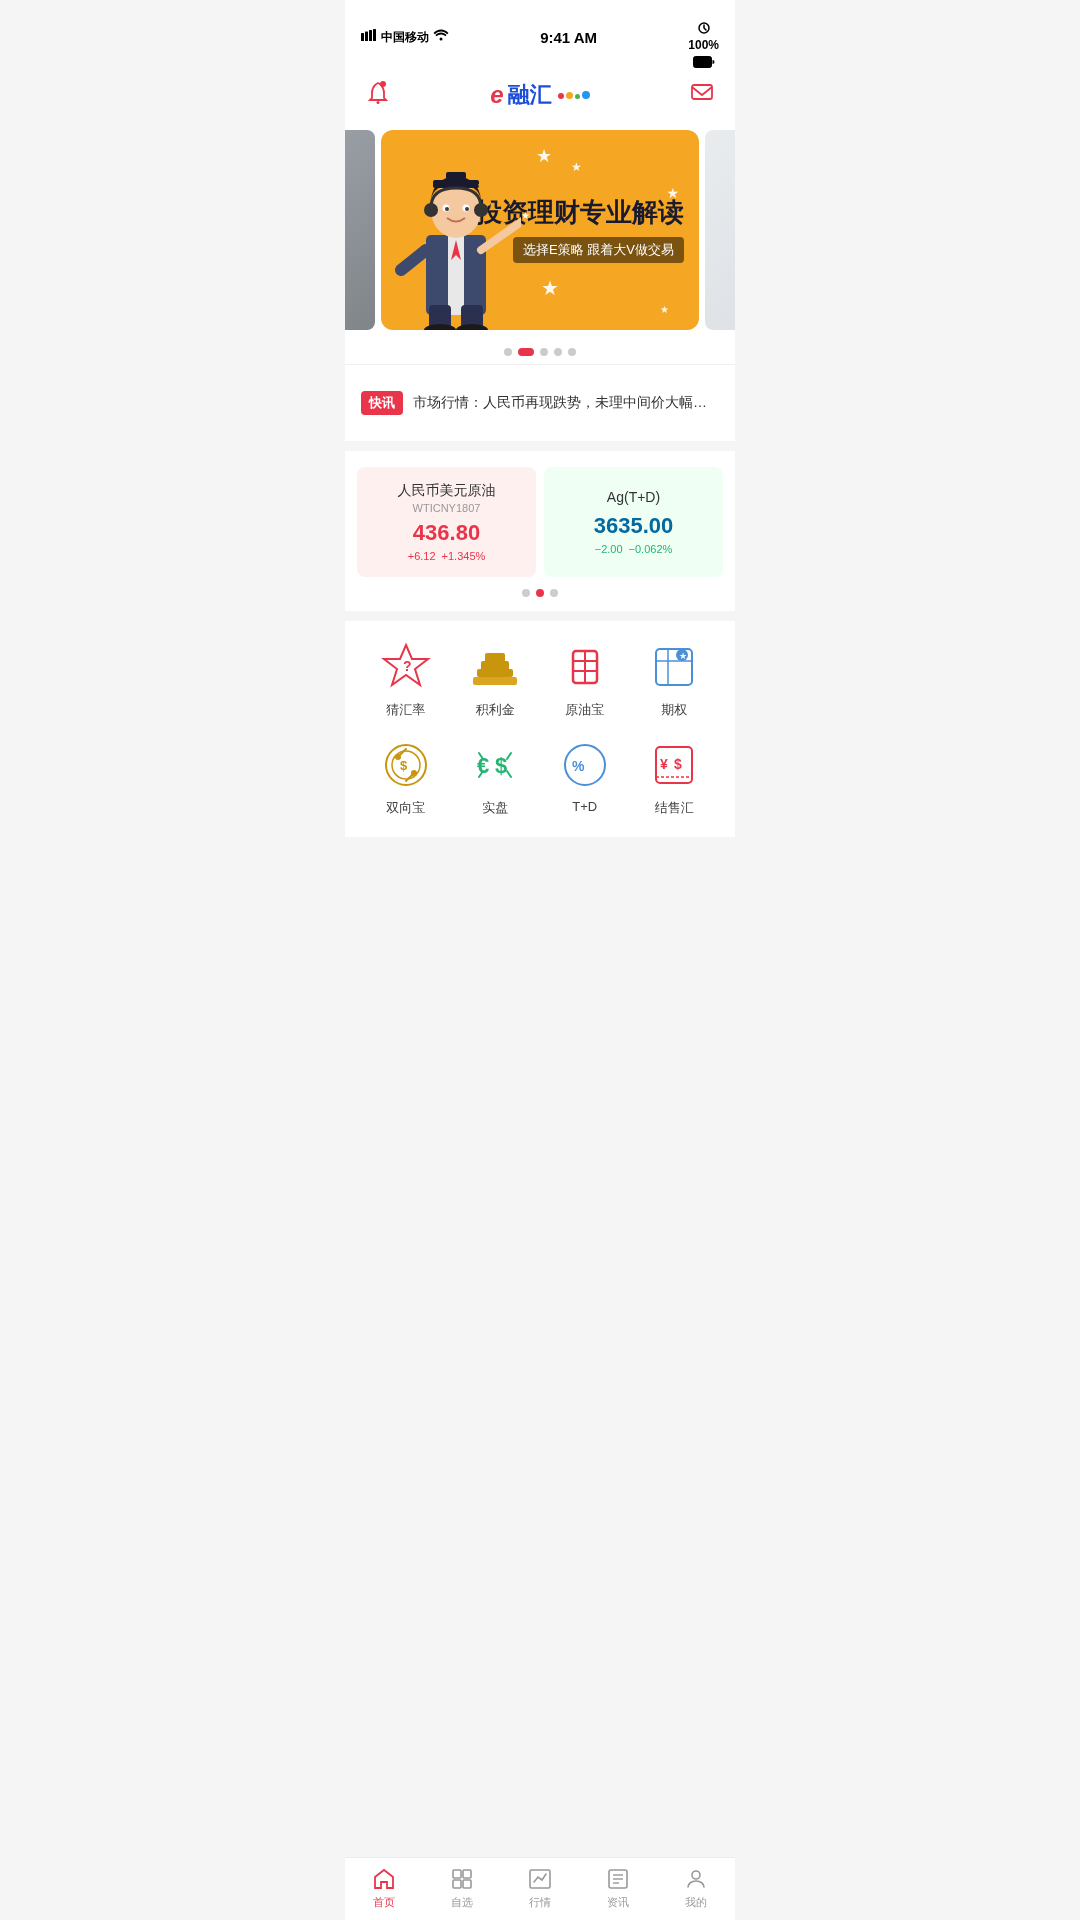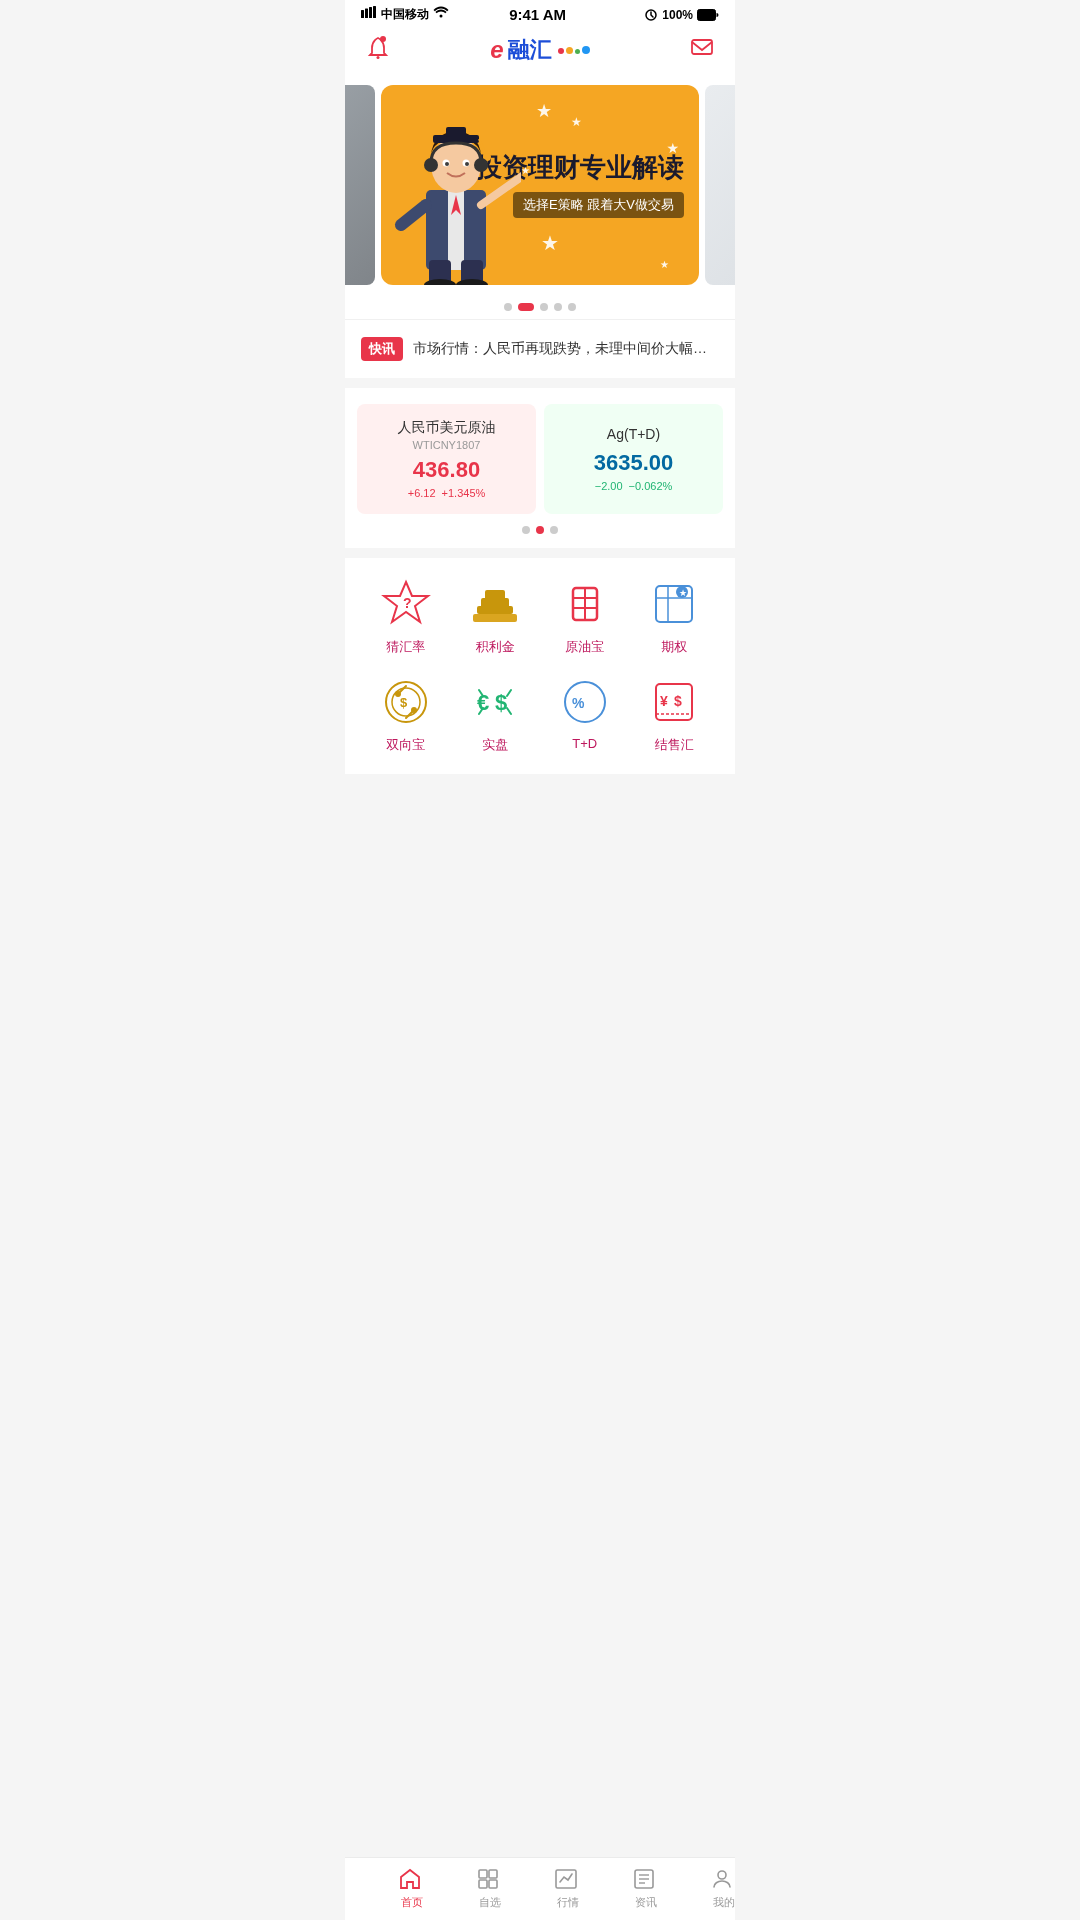--- a/index.html
+++ b/index.html
@@ -19,21 +19,21 @@
       background: #fff;
       display: flex;
       justify-content: space-between;
       align-items: center;
       padding: 6px 16px 4px;
       font-size: 13px;
       font-weight: 600;
     }
     .status-left { display: flex; align-items: flex-start; gap: 4px; font-size: 12px; }
     .status-center { font-size: 15px; font-weight: 600; }
-    .status-right { display: flex; align-items: center; gap: 4px; font-size: 12px; }
+    .status-right { display: flex; align-items: center; gap: 4px; font-size: 12px; flex-direction: column; }
 
     
     .header {
       background: #fff;
       display: flex;
       justify-content: space-between;
       align-items: center;
       padding: 8px 20px 12px;
     }
     .header-logo {
@@ -150,21 +150,21 @@
       background: #e8354a;
       width: 16px;
       border-radius: 4px;
     }
 
     
     .news-ticker {
       background: #fff;
       display: flex;
       align-items: center;
-      padding: 17px 16px;
+      padding: 26px 16px;
       border-top: 1px solid #f0f0f0;
     }
     .news-badge {
       background: #e8354a;
       color: white;
       font-size: 13px;
       font-weight: bold;
       padding: 3px 8px;
       border-radius: 4px;
       margin-right: 10px;
@@ -263,39 +263,39 @@
     }
     .menu-icon {
       width: 52px;
       height: 52px;
       display: flex;
       align-items: center;
       justify-content: center;
     }
     .menu-label {
       font-size: 13px;
-      color: #be185d;
+      color: #404040;
     }
 
     
     .bottom-nav {
       background: #fff;
       border-top: 1px solid #ebebeb;
       display: flex;
       position: fixed;
       bottom: 0;
       left: 50%;
       transform: translateX(-50%);
       width: 390px;
     }
     .nav-item {
       flex: 1;
       display: flex;
       flex-direction: column;
-      align-items: flex-end;
+      align-items: center;
       padding: 8px 0 10px;
       cursor: pointer;
     }
     .nav-icon {
       width: 26px;
       height: 26px;
       display: flex;
       align-items: center;
       justify-content: center;
       margin-bottom: 3px;

